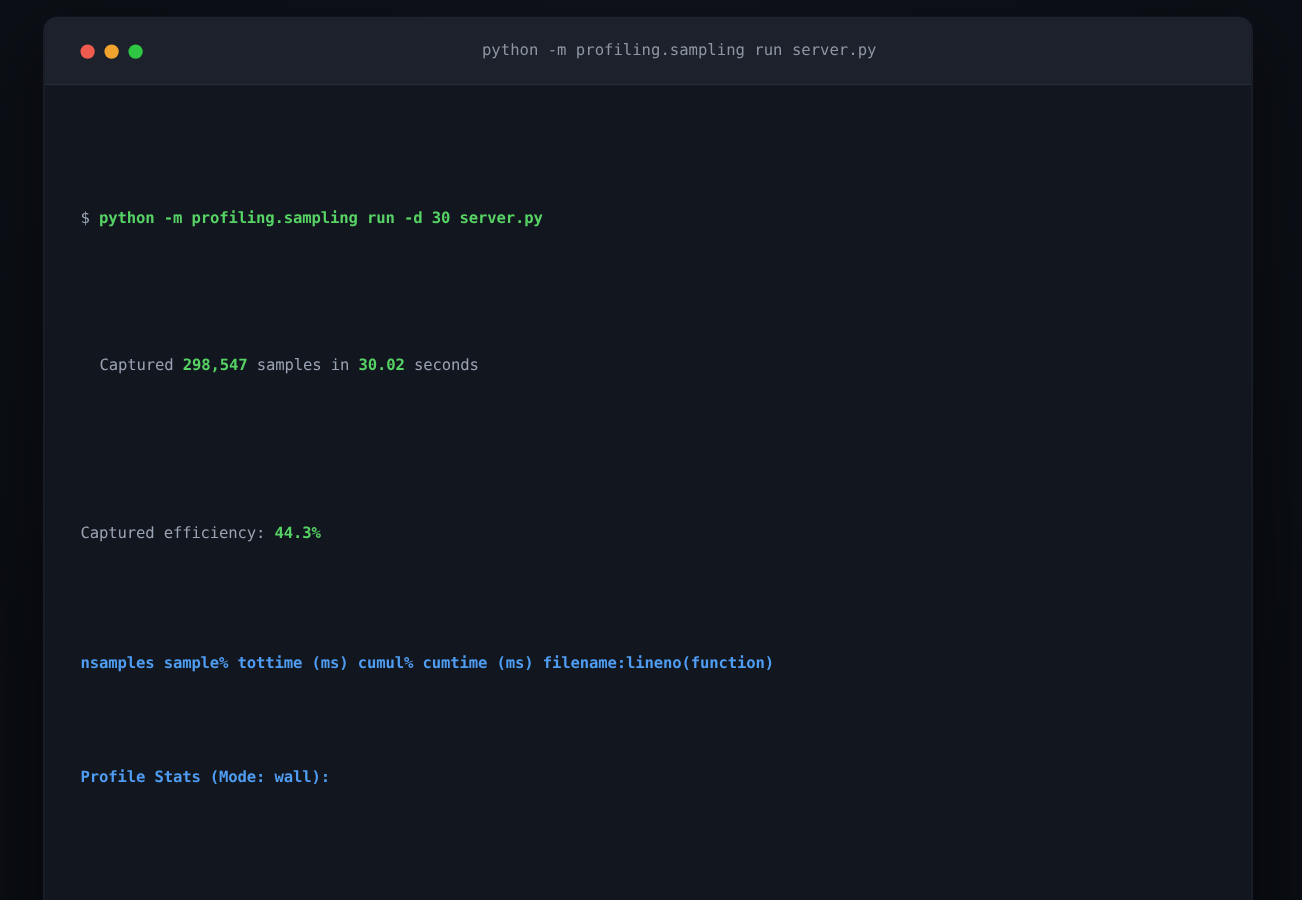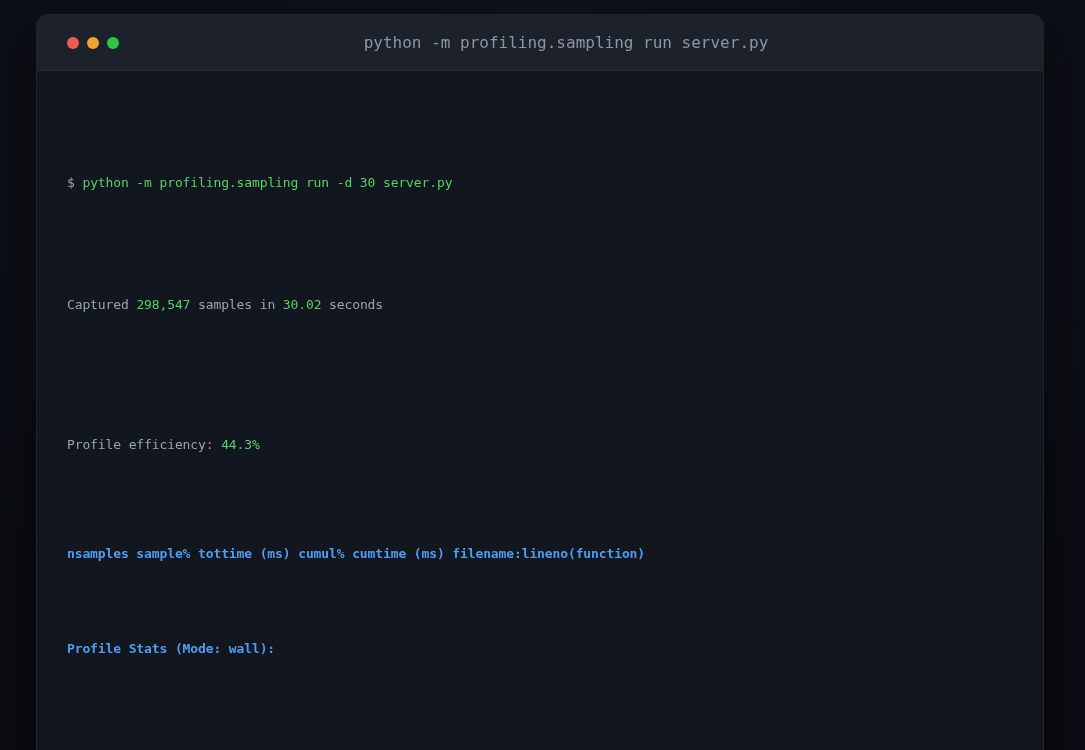--- a/index.html
+++ b/index.html
@@ -21,32 +21,32 @@
   }
   .titlebar{
     height:56px;background:var(--bar);border-bottom:1px solid var(--bar-line);
     display:flex;align-items:center;padding:0 30px;box-sizing:border-box;
   }
   .dots{display:flex;gap:8px;align-items:center;}
   .dot{width:12px;height:12px;border-radius:50%;display:inline-block;}
   .dot.red{background:var(--red);}
   .dot.yellow{background:var(--yellow);}
   .dot.green{background:var(--dotgreen);}
-  .titletext{flex:1;text-align:center;color:var(--title);font-size:16px;}
+  .titletext{flex:1;text-align:center;color:var(--title);font-size:13px;}
   .content{
     padding:12px 30px 20px;font-size:13px;line-height:28px;letter-spacing:-0.12px;
     white-space:pre;color:var(--gray);
   }
   .line{white-space:pre;}
   .cmd{margin-top:2px;}
-  .captured{margin-top:10px;}
+  .captured{margin-top:10px;margin-left:16px;}
   .stats-title{margin-top:14px;}
   .cols-header{line-height:22px;}
   .c-gray{color:var(--gray);}
-  .c-greenb{color:var(--green);font-weight:normal;}
+  .c-greenb{color:var(--green);font-weight:bold;}
   .c-blueb{color:var(--blue);font-weight:bold;}
 </style>
 </head>
 <body>
 
 <div class="window">
   <div class="titlebar">
     <div class="dots">
       <span class="dot red"></span>
       <span class="dot yellow"></span>
@@ -55,21 +55,21 @@
     <div class="titletext">python -m profiling.sampling run server.py</div>
   </div>
 
   <div class="content">
 
     <div class="line cmd"><span class="c-gray">$ </span><span class="c-greenb">python -m profiling.sampling run -d 30 server.py</span></div>
 
     <div class="line captured"><span class="c-gray">Captured </span><span class="c-greenb">298,547</span><span class="c-gray"> samples in </span><span class="c-greenb">30.02</span><span class="c-gray"> seconds</span></div>
 
 
-    <div class="line"><span class="c-gray">Profile efficiency: </span><span class="c-greenb">44.3%</span></div>
+    <div class="line"><span class="c-gray">Captured efficiency: </span><span class="c-greenb">44.3%</span></div>
 
     <div class="line cols-header c-blueb">nsamples sample% tottime (ms) cumul% cumtime (ms) filename:lineno(function)</div>
     <div class="line stats-title c-blueb">Profile Stats (Mode: wall):</div>
     
 
     
 
     
 
     

